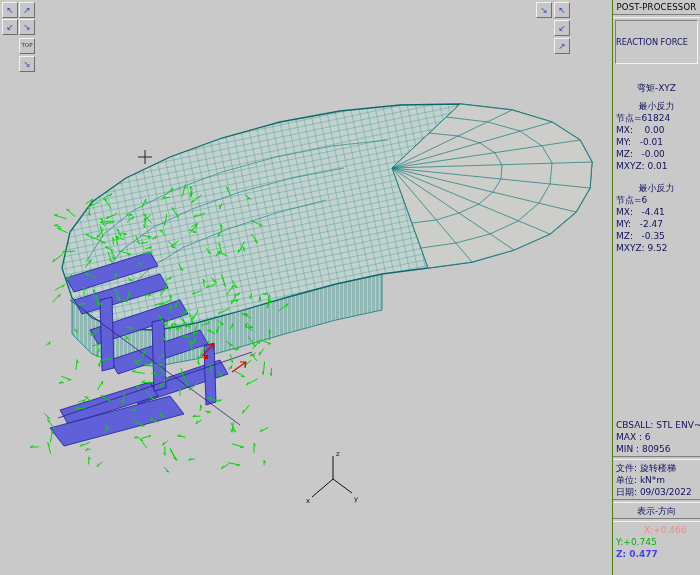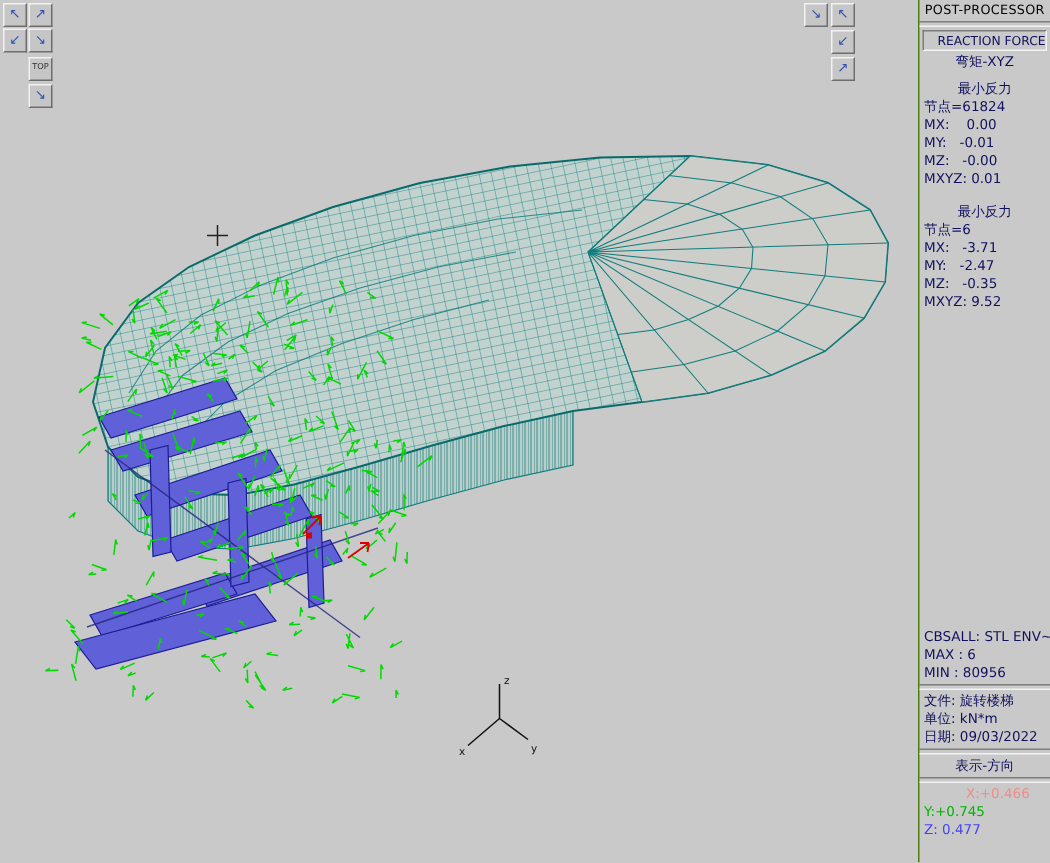--- a/index.html
+++ b/index.html
@@ -22,22 +22,22 @@
   
   .side{position:absolute;left:612px;top:0;width:88px;height:575px;background:#c9c9c9;
         border-left:1px solid #4d7c0f;box-sizing:border-box;
         font-size:9px;color:#10105e;}
   .s-top{position:absolute;top:1px;left:0;right:0;}
   .s-mid{position:absolute;top:419px;left:0;right:0;}
   .row{padding:0 3px;line-height:12px;white-space:pre;}
   .center{text-align:center;}
   .title{color:#000;font-size:8.5px;letter-spacing:0.2px;}
   .etch{height:2px;border-top:1px solid #7d7d7d;border-bottom:1px solid #f3f3f3;margin:1px 0 2px 0;}
-  .mode-box{margin:1px 2px 2px 2px;border:1px solid;border-color:#7d7d7d #f3f3f3 #f3f3f3 #7d7d7d;
-            text-align:right;padding:1px 0;font-size:8.2px;color:#10105e;}
+  .mode-box{margin:1px 2px 18px 2px;border:1px solid;border-color:#7d7d7d #f3f3f3 #f3f3f3 #7d7d7d;
+            text-align:left;padding:16px 0;font-size:8.2px;color:#10105e;}
   .gap6{height:6px;} .gap10{height:10px;}
 </style>
 </head>
 <body>
 
 <div class="app">
 
   <div class="viewport">
     <svg width="612" height="575" viewBox="0 0 612 575">
       <defs>
@@ -136,35 +136,35 @@
       <div class="gap6"></div>
       <div class="row center">最小反力</div>
       <div class="row">节点=61824</div>
       <div class="row">MX:    0.00</div>
       <div class="row">MY:   -0.01</div>
       <div class="row">MZ:   -0.00</div>
       <div class="row">MXYZ: 0.01</div>
       <div class="gap10"></div>
       <div class="row center">最小反力</div>
       <div class="row">节点=6</div>
-      <div class="row">MX:   -3.71</div>
+      <div class="row">MX:   -4.41</div>
       <div class="row">MY:   -2.47</div>
       <div class="row">MZ:   -0.35</div>
       <div class="row">MXYZ: 9.52</div>
     </div>
 
     <div class="s-mid">
       <div class="row">CBSALL: STL ENV~</div>
       <div class="row">MAX : 6</div>
       <div class="row">MIN : 80956</div>
       <div class="etch"></div>
       <div class="row">文件: 旋转楼梯</div>
       <div class="row">单位: kN*m</div>
       <div class="row">日期: 09/03/2022</div>
       <div class="etch"></div>
       <div class="row center">表示-方向</div>
       <div class="etch"></div>
       <div class="row" style="color: rgb(242, 138, 138); margin-left: 28px;">X:+0.466</div>
       <div class="row" style="color: rgb(0, 180, 0);">Y:+0.745</div>
-      <div class="row" style="color: rgb(68, 68, 238);">Z: 0.477</div>
+      <div class="row" style="color: rgb(68, 68, 238); font-weight: bold;">Z: 0.477</div>
     </div>
   </div>
 </div>
 
 </body></html>

